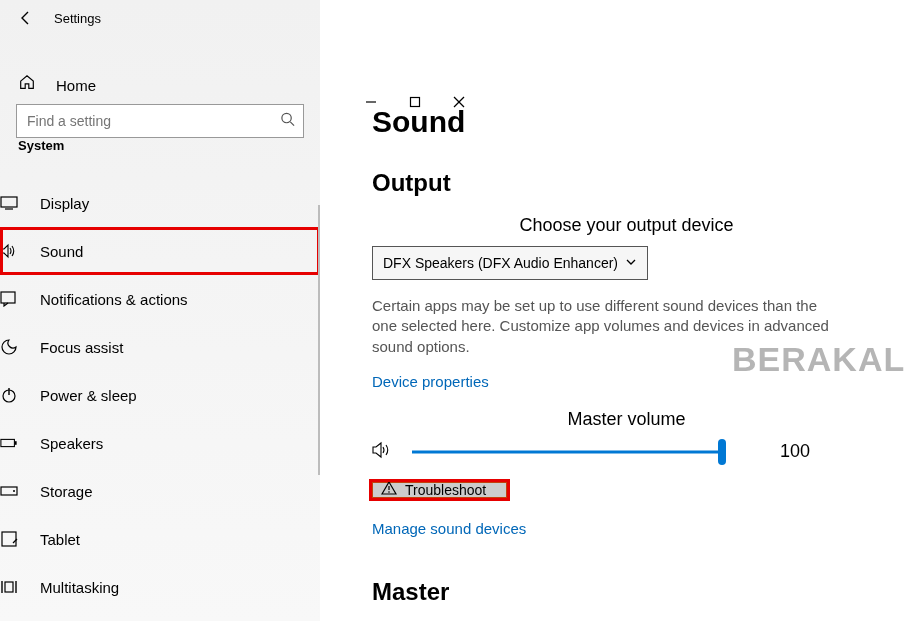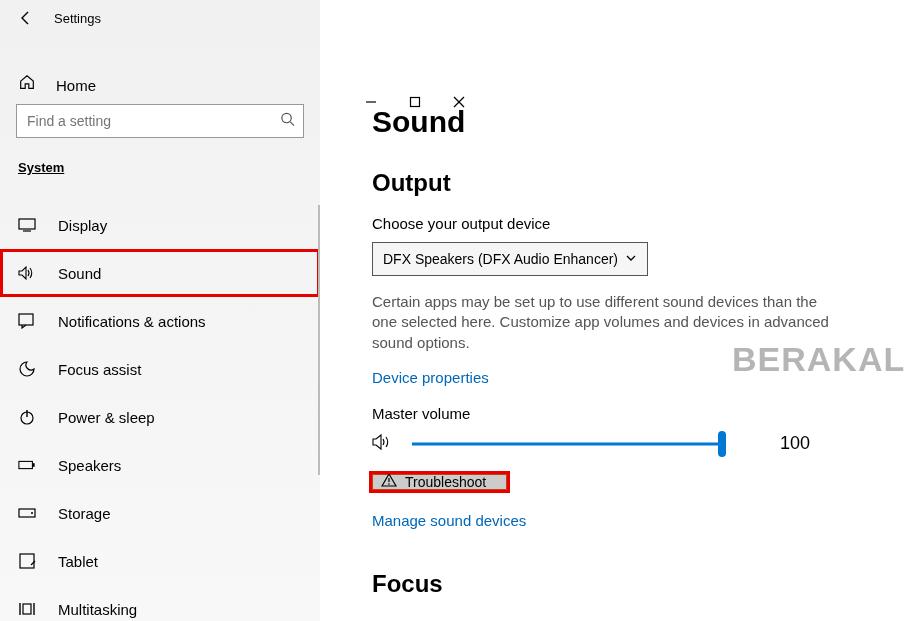--- a/index.html
+++ b/index.html
@@ -11,34 +11,34 @@
   .titlebar { height: 36px; display: flex; align-items: center; padding-left: 18px; gap: 20px; }
   .titlebar .back { width: 16px; display:flex; align-items:center; cursor:pointer;}
   .titlebar .title { font-size: 13px; font-weight: 400; }
   .home-row { height: 44px; display:flex; align-items:flex-end; padding-left:18px; gap: 20px; margin-top: 14px; cursor:pointer;}
   .home-row svg { flex-shrink:0; }
   .home-row span { font-size: 15px; }
   .search-wrap { padding: 0 16px; margin-top: 10px; }
   .search { width: 100%; height: 34px; border: 1px solid #999; background: #fff; position: relative; }
   .search input { border:none; outline:none; width: calc(100% - 34px); height:100%; padding-left:10px; font-size:14px; background:transparent;}
   .search .sicon { position:absolute; right:8px; top:50%; transform:translateY(-50%); }
-  .section-label { font-size:13px; font-weight:600; padding-left:18px; margin-top:22px;text-decoration:underline;}
+  .section-label { font-size:13px; font-weight:600; padding-left:18px; }
   .nav { margin-top: 26px; }
-  .nav-item { height: 48px; display:flex; align-items:center; padding-left:18px; gap:22px; cursor:pointer; font-size:15px;}
+  .nav-item { height: 48px; display:flex; align-items:center; gap:22px; cursor:pointer; font-size:15px;}
   .nav-item .icon { width:18px; display:flex; align-items:center; justify-content:center;}
   .nav-item.selected { outline: 3px solid #e60000; outline-offset:-3px; }
   .scroll-hint { position:absolute; right:0; top:205px; width:2px; height:270px; background:#bcbcbc;}
 
   
   .main { flex:1; padding: 48px 40px 0 30px; position:relative; overflow:hidden;}
   .winctrl { position:absolute; top:6px; right:10px; display:flex; gap:26px;}
   .winctrl div { width:18px; height:18px; display:flex; align-items:center; justify-content:center; cursor:pointer;}
   h1 { font-size: 30px; font-weight: 600; margin-bottom: 30px;}
   h2 { font-size: 24px; font-weight: 600; margin-bottom: 18px; margin-top: 22px;}
-  .field-label { font-size: 15px; margin-bottom: 10px; }
+  .field-label { font-size: 18px; margin-bottom: 10px; text-align: center; }
   .select { width: 276px; height: 34px; border:1px solid #555; display:flex; align-items:center; justify-content:space-between; padding:0 10px; cursor:pointer; font-size:14px; background:#f6f6f6;}
   .helptext { font-size:15px; color:#555; margin-top:16px; max-width: 470px; line-height:1.35;}
   .link { color:#0067b8; font-size:15px; margin-top:16px; display:inline-block; cursor:pointer;}
   .slider-row { display:flex; align-items:center; gap:18px; margin-top:4px;}
   .slider-row .volicon { width:22px;}
   .slider { flex:0 0 310px; height: 24px; position:relative;}
   .track { position:absolute; top:50%; left:0; width:100%; height:3px; background:#0078d4; transform:translateY(-50%);}
   .thumb { position:absolute; right:0; top:50%; width:8px; height:26px; background:#0078d4; border-radius:4px; transform:translate(50%,-50%);}
   .vol-value { font-size:18px; margin-left:40px;}
   .tshoot { margin-top:18px; width:135px; height:16px; background:#ccc; border:1px solid #c2410c; outline:3px solid #e60000; outline-offset:0; display:flex; align-items:center; gap:8px; padding-left:8px; font-size:14px; cursor:pointer;}
@@ -228,19 +228,19 @@
       <span><svg width="16" height="16" viewBox="0 0 16 16">
             <path d="M8 2 L15 14 H1 Z" fill="none" stroke="#000" stroke-width="1.2"></path>
             <line x1="8" y1="6" x2="8" y2="10" stroke="#000" stroke-width="1.2"></line>
             <circle cx="8" cy="12" r="0.8" fill="#000"></circle>
           </svg></span>
       <span>Troubleshoot</span>
     </div>
 
     <a class="link" style="margin-top:22px">Manage sound devices</a>
 
-    <h2 style="margin-top:40px">Focus</h2>
+    <h2 style="margin-top:40px">Master</h2>
 
     
     
 
   </div>
 </div>
 
 </body></html>

